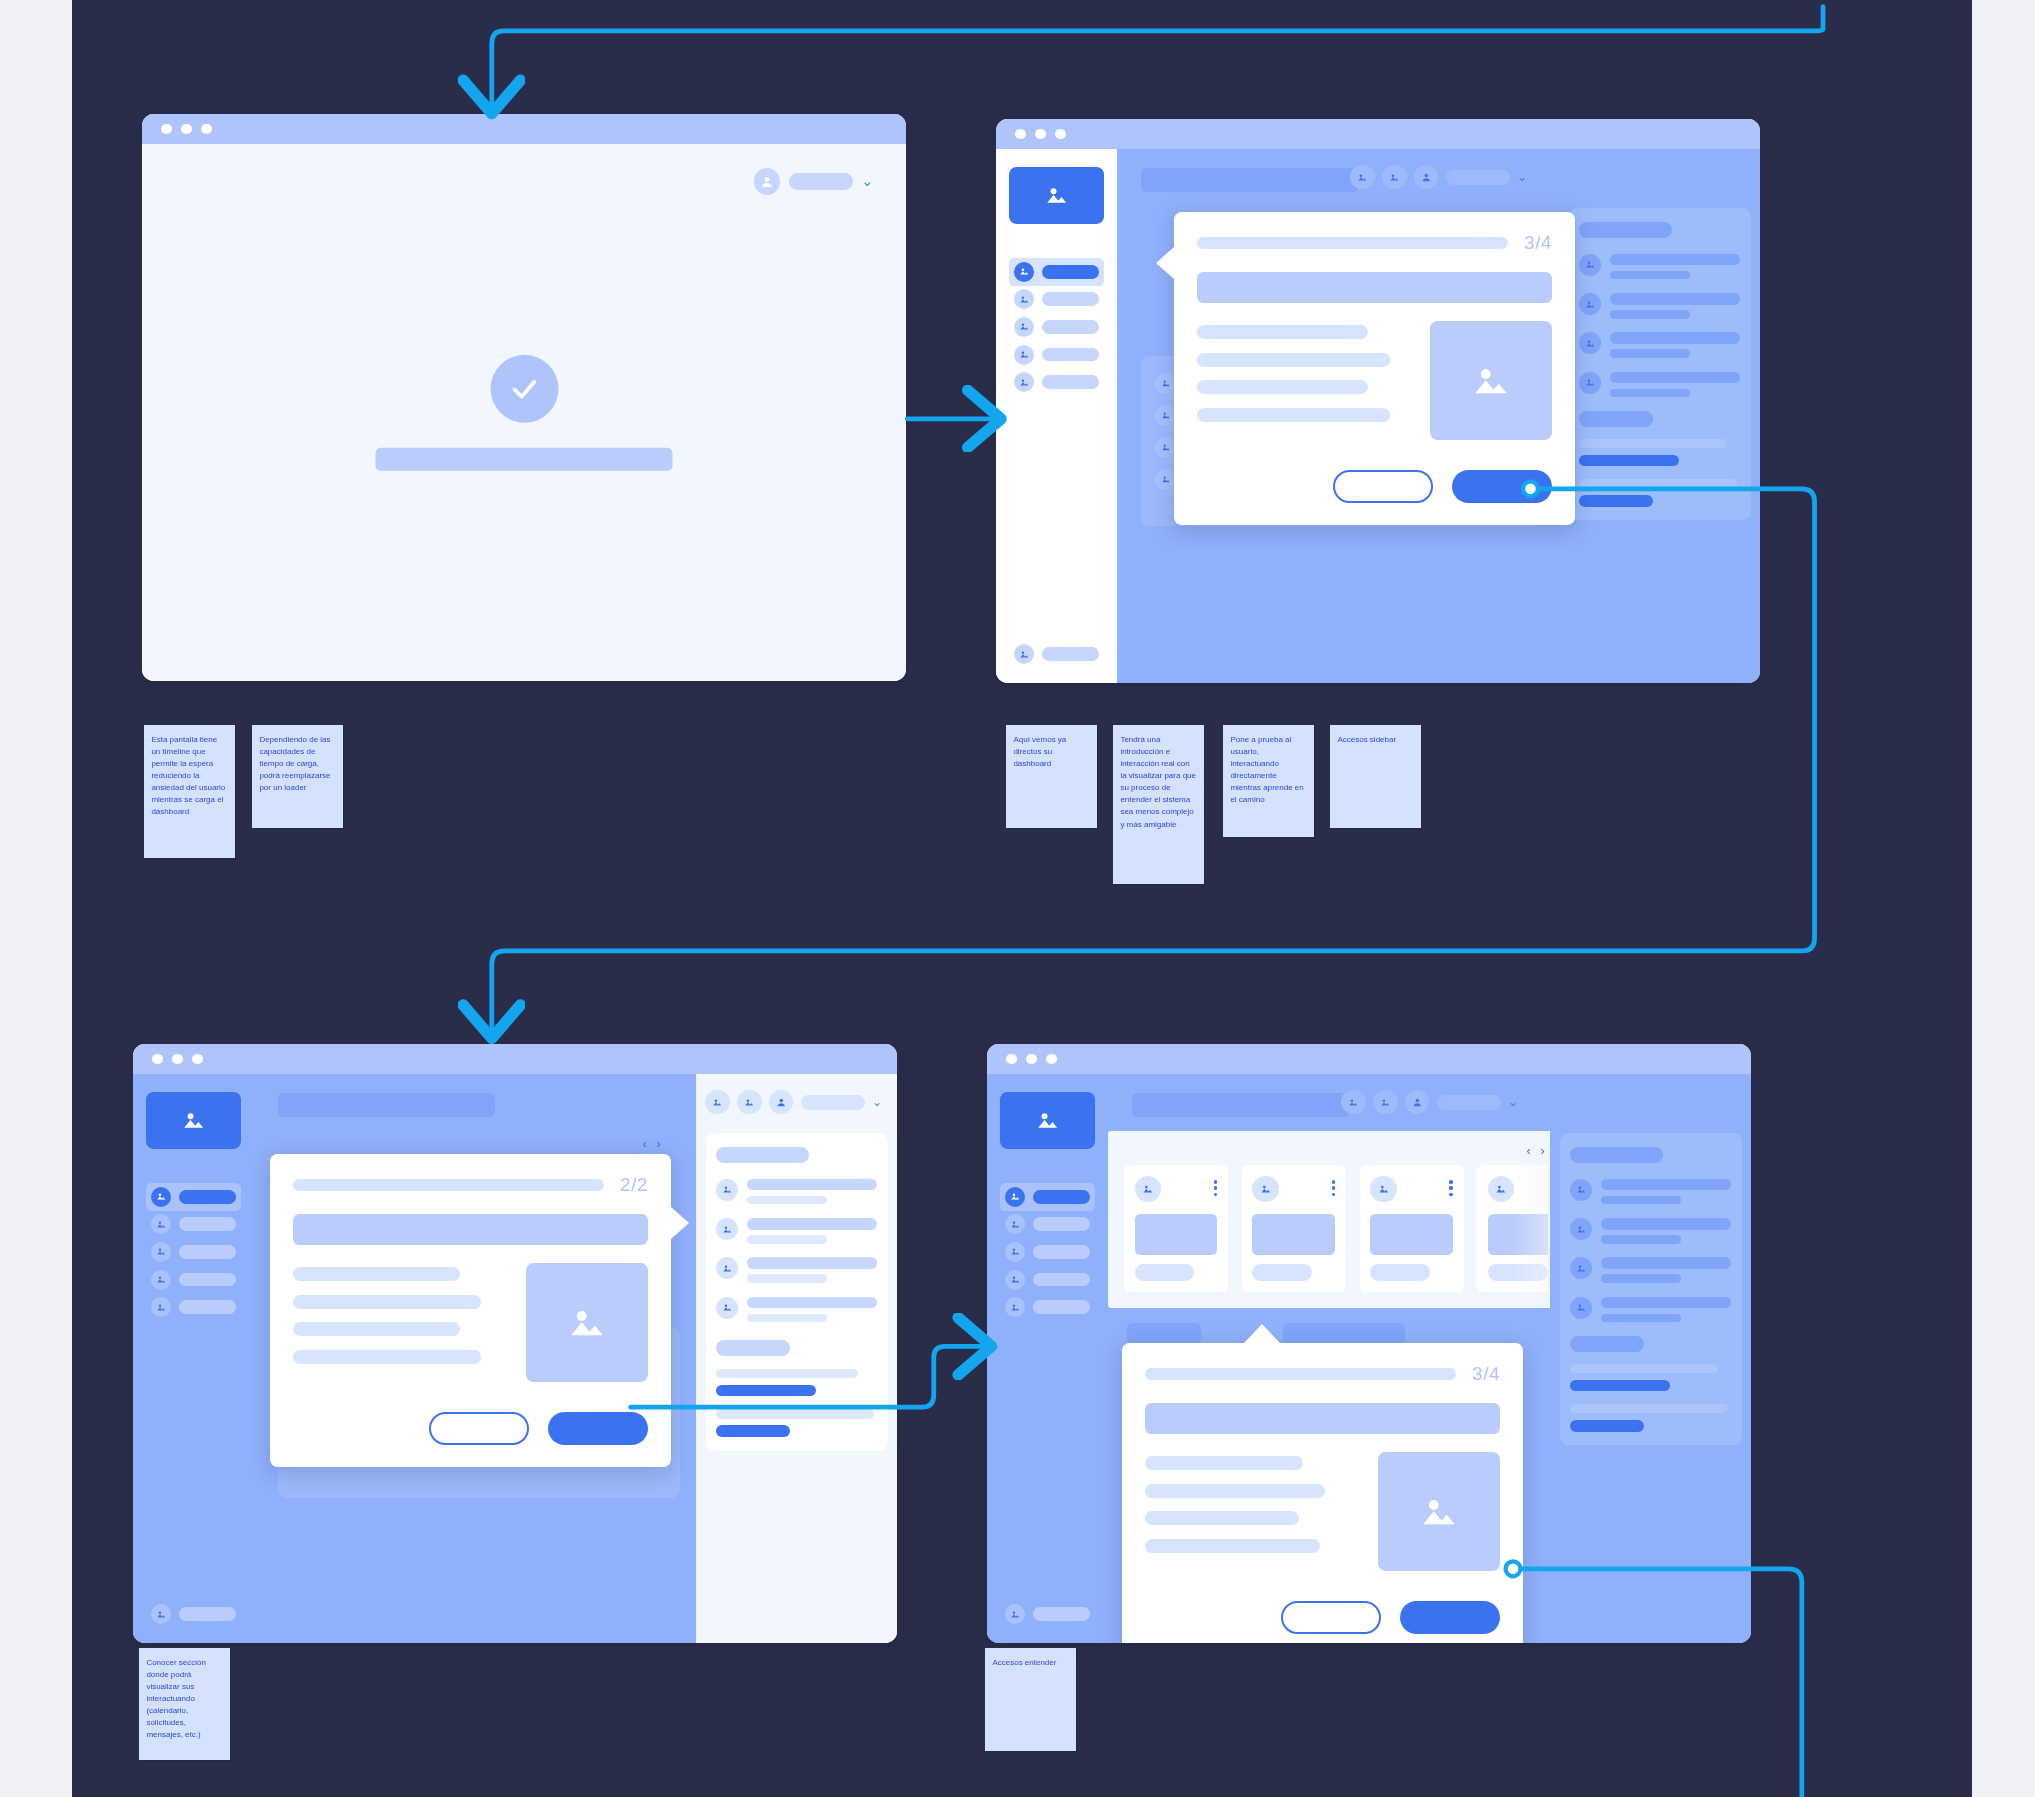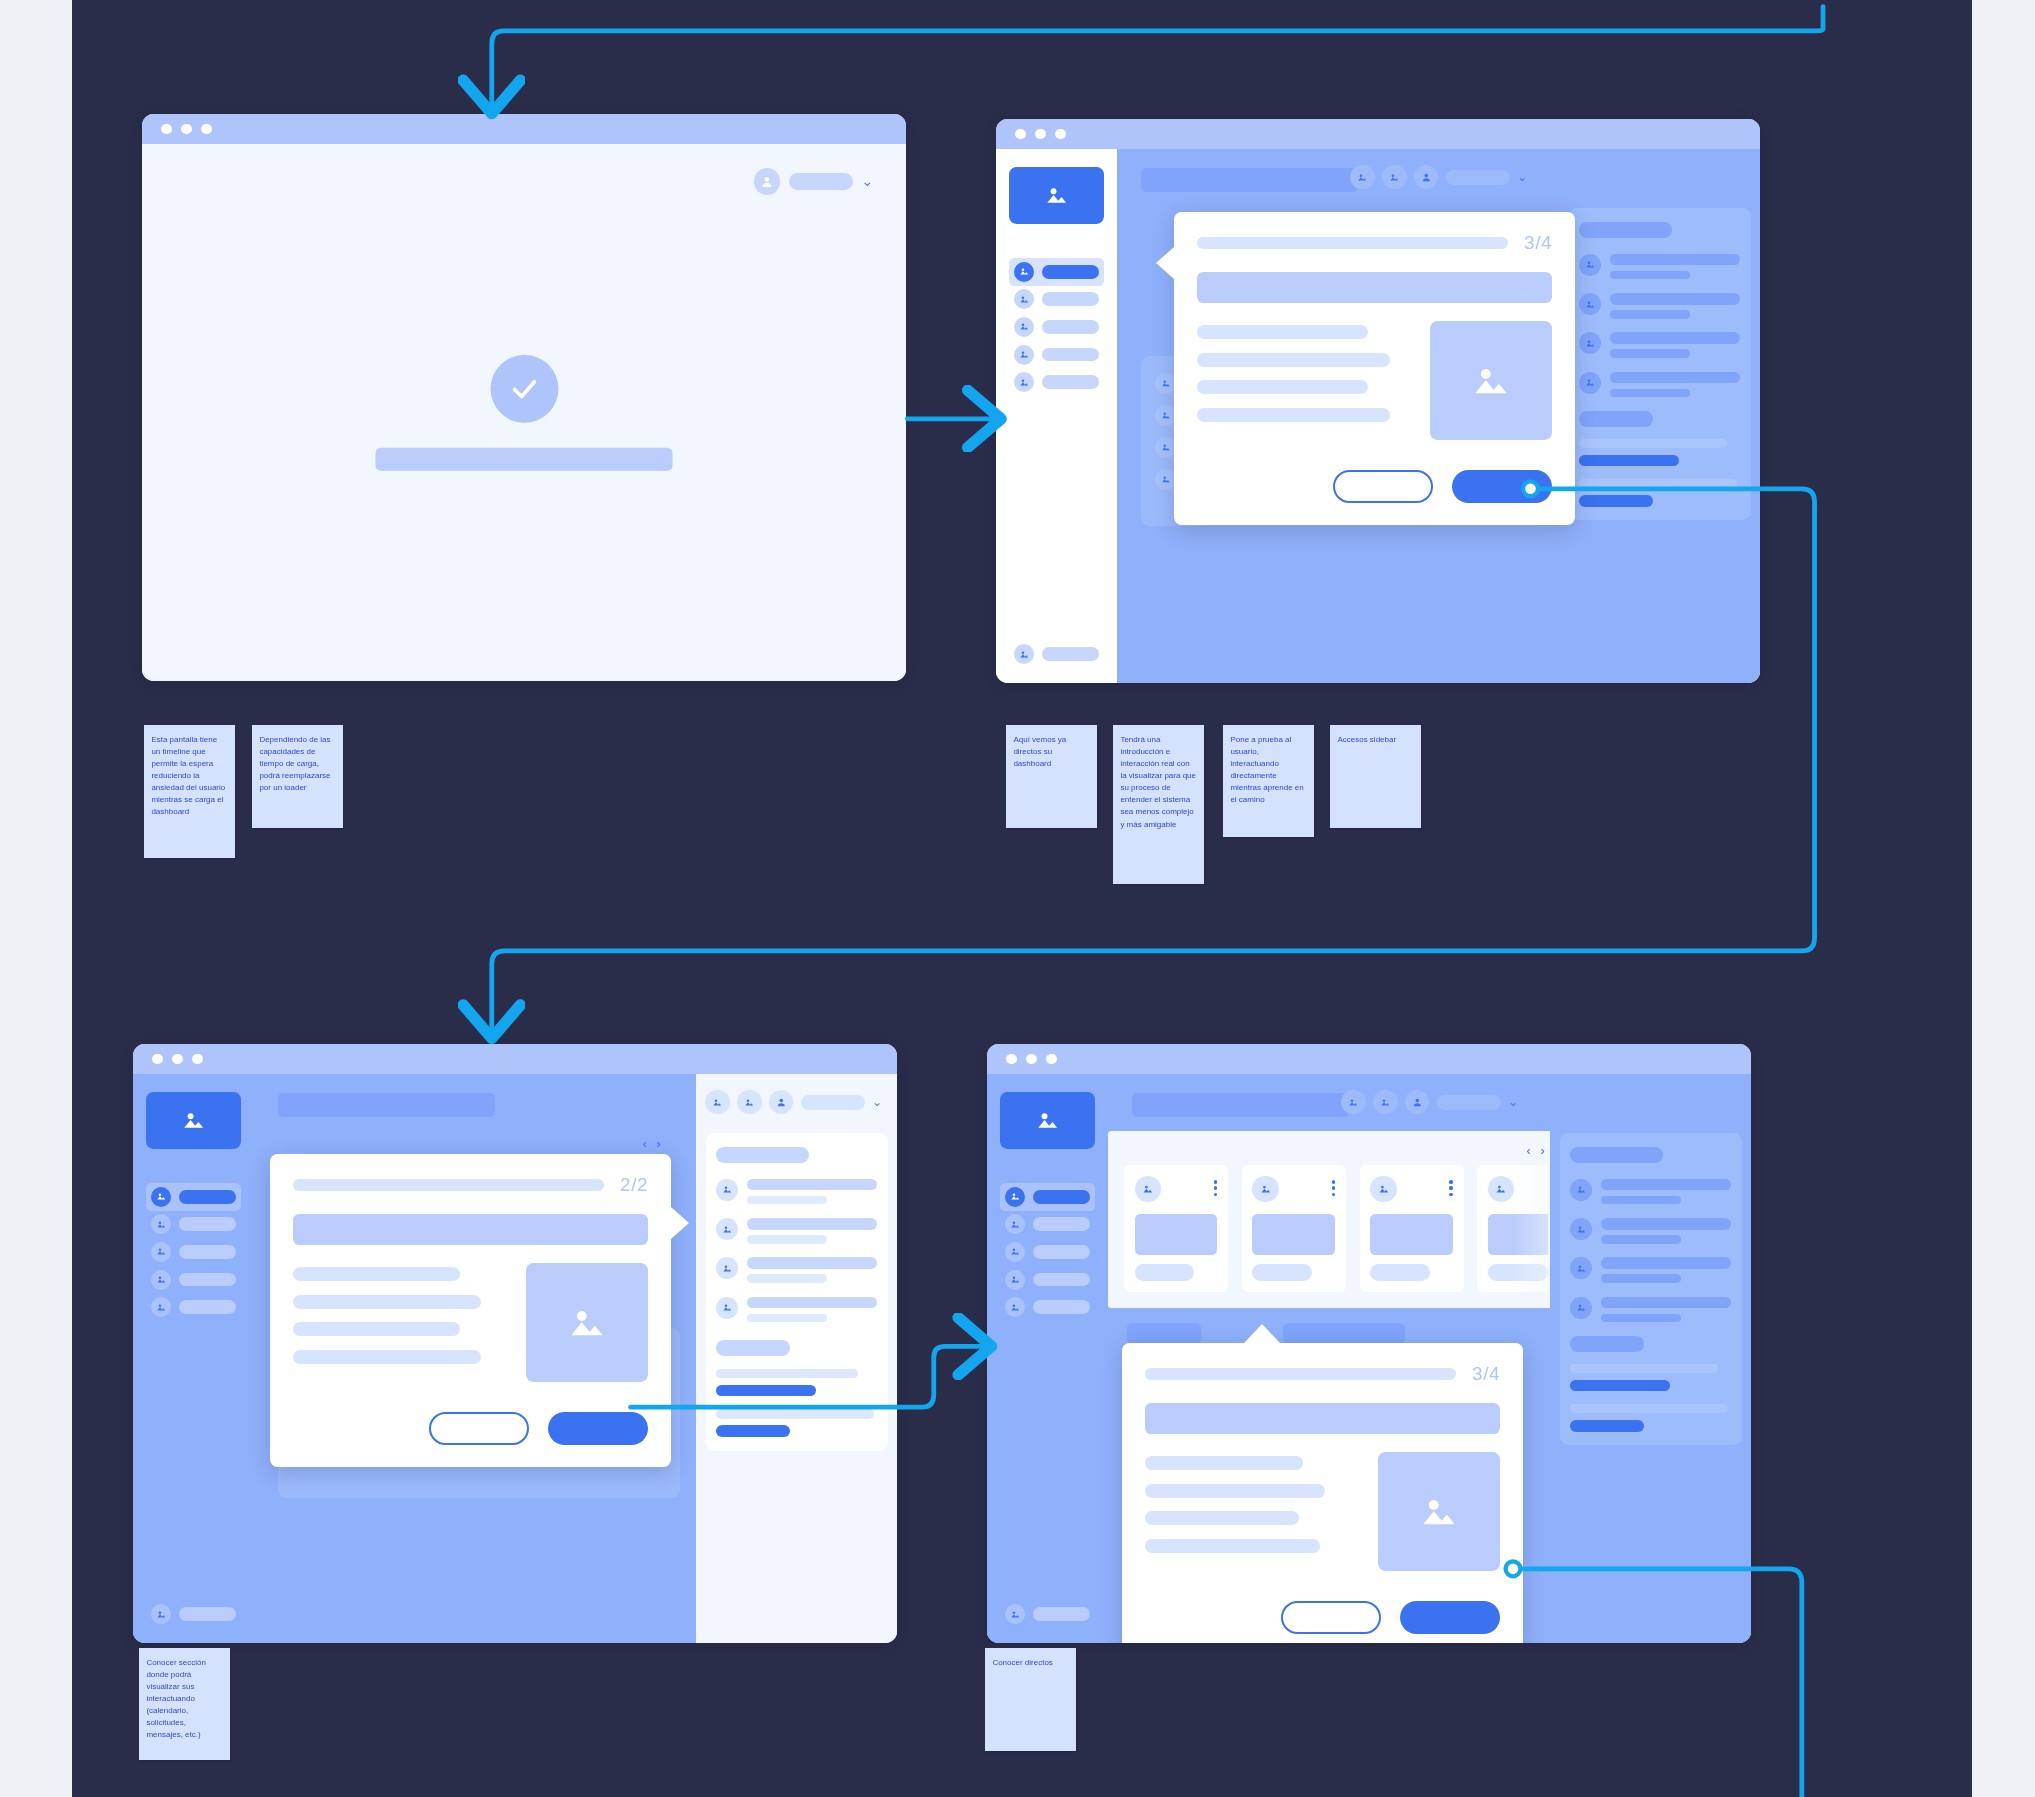--- a/index.html
+++ b/index.html
@@ -994,14 +994,14 @@
   </div>
 </div>
 
 <div class="note" style="left:144px; top:725px; width:91px; height:133px;">Esta pantalla tiene un timeline que permite la espera reduciendo la ansiedad del usuario mientras se carga el dashboard</div>
 <div class="note" style="left:252px; top:725px; width:91px; height:103px;">Dependiendo de las capacidades de tiempo de carga, podrá reemplazarse por un loader</div>
 <div class="note" style="left:1006px; top:725px; width:91px; height:103px;">Aquí vemos ya directos su dashboard</div>
 <div class="note" style="left:1113px; top:725px; width:91px; height:159px;">Tendrá una introducción e interacción real con la visualizar para que su proceso de entender el sistema sea menos complejo y más amigable</div>
 <div class="note" style="left:1223px; top:725px; width:91px; height:112px;">Pone a prueba al usuario, interactuando directamente mientras aprende en el camino</div>
 <div class="note" style="left:1330px; top:725px; width:91px; height:103px;">Accesos sidebar</div>
 <div class="note" style="left:139px; top:1648px; width:91px; height:112px;">Conocer sección donde podrá visualizar sus interactuando (calendario, solicitudes, mensajes, etc.)</div>
-<div class="note" style="left:985px; top:1648px; width:91px; height:103px;">Conocer directos</div>
+<div class="note" style="left:985px; top:1648px; width:91px; height:103px;">Accesos entender</div>
 
 
 </body></html>

